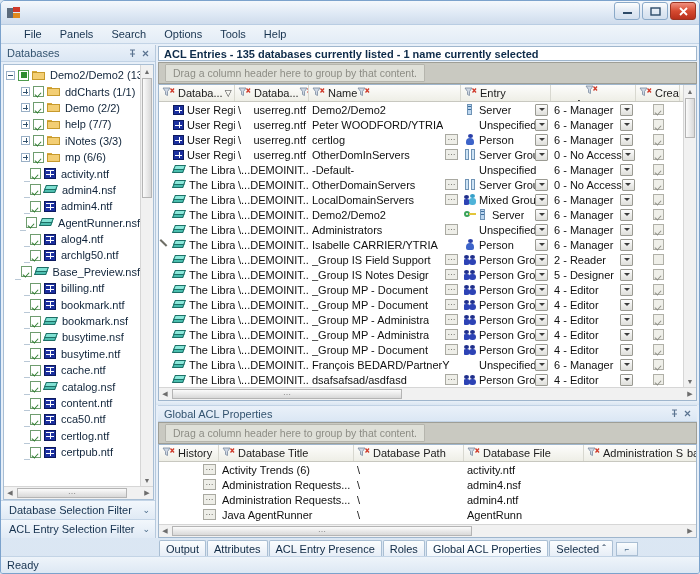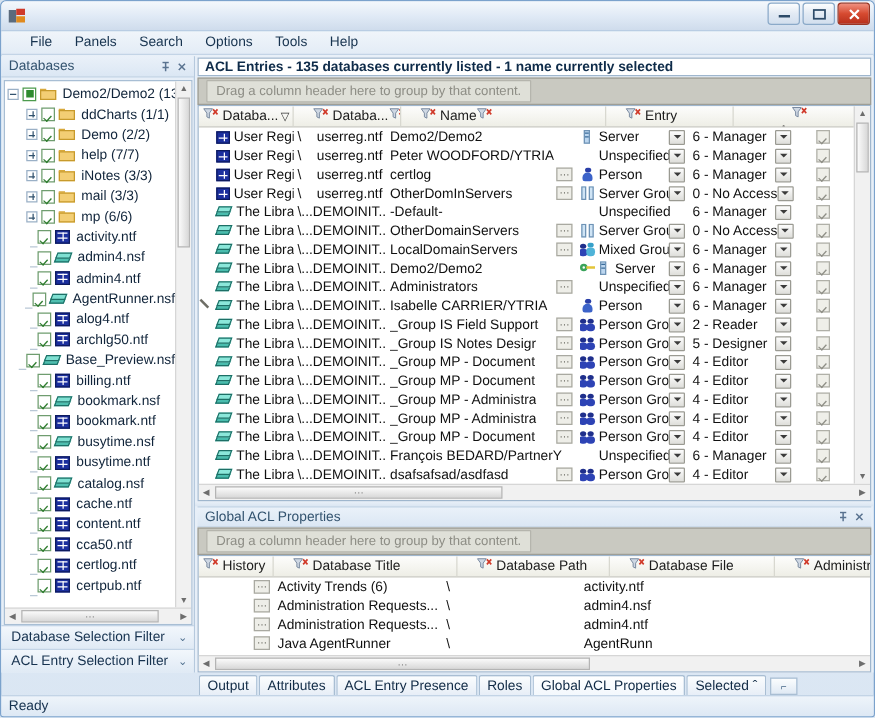--- a/index.html
+++ b/index.html
@@ -114,21 +114,21 @@
   }
   .gridpane{flex:1;display:flex;flex-direction:column;min-height:0;margin:0 2px;}
   .groupbox{
     height:22px;background:#c9c9c1;border:1px solid #9e9e96;display:flex;align-items:center;padding-left:6px;
   }
   .groupbox span{
     display:inline-block;background:#dfe0d8;border:1px solid #b5b5ad;color:#8d8d85;
     padding:2px 7px;font-size:10.5px;border-radius:1px;
   }
   .grid{flex:1;background:#fff;border:1px solid #9fb6cd;display:flex;flex-direction:column;min-height:0;position:relative;overflow:hidden;}
-  .ghead{display:flex;height:17px;background:linear-gradient(#fdfdfc,#eeeee6);border-bottom:1px solid #c8c8c0;flex:0 0 auto;gap:12px;}
+  .ghead{display:flex;height:17px;background:linear-gradient(#fdfdfc,#eeeee6);border-bottom:1px solid #c8c8c0;flex:0 0 auto;}
   .gcell{
     display:flex;align-items:center;border-right:1px solid #d8d8d0;padding:0 3px;
     font-size:11px;color:#1b1b1b;white-space:nowrap;overflow:hidden;flex:0 0 auto;
   }
   .fnl{flex:0 0 auto;margin-right:3px;}
   .grows{flex:1;overflow:hidden;position:relative;}
   .grow{display:flex;height:15px;align-items:center;white-space:nowrap;}
   .gc{display:flex;align-items:center;padding:0 3px;font-size:11px;color:#101010;overflow:hidden;flex:0 0 auto;height:15px;}
   .ddbtn{
     width:13px;height:12px;border:1px solid #9a9a92;border-radius:1px;
@@ -310,30 +310,20 @@
               <span class="tlabel">iNotes  (3/3)</span>
             </div>
             <div class="row">
               <span class="ind" style="width:15px"></span>
               <span class="exp plus"></span>
               <span class="cb on"></span>
               <span class="ic-fold">
                 <i></i>
                 <i></i>
               </span>
-              <span class="tlabel">mail  (3/3)</span>
-            </div>
-            <div class="row">
-              <span class="ind" style="width:15px"></span>
-              <span class="exp plus"></span>
-              <span class="cb on"></span>
-              <span class="ic-fold">
-                <i></i>
-                <i></i>
-              </span>
               <span class="tlabel">mp  (6/6)</span>
             </div>
             <div class="row">
               <span class="ind" style="width:15px"></span>
               <span class="lnk"></span>
               <span class="cb on"></span>
               <span class="ic-ntf"></span>
               <span class="tlabel">activity.ntf</span>
             </div>
             <div class="row">
@@ -391,66 +381,66 @@
               <span class="ind" style="width:15px"></span>
               <span class="lnk"></span>
               <span class="cb on"></span>
               <span class="ic-ntf"></span>
               <span class="tlabel">billing.ntf</span>
             </div>
             <div class="row">
               <span class="ind" style="width:15px"></span>
               <span class="lnk"></span>
               <span class="cb on"></span>
+              <span class="ic-ntf"></span>
+              <span class="tlabel">bookmark.ntf</span>
+            </div>
+            <div class="row">
+              <span class="ind" style="width:15px"></span>
+              <span class="lnk"></span>
+              <span class="cb on"></span>
               <span class="ic-nsf">
                 <i></i>
                 <i></i>
               </span>
               <span class="tlabel">bookmark.nsf</span>
             </div>
             <div class="row">
               <span class="ind" style="width:15px"></span>
               <span class="lnk"></span>
               <span class="cb on"></span>
-              <span class="ic-ntf"></span>
-              <span class="tlabel">bookmark.ntf</span>
-            </div>
-            <div class="row">
-              <span class="ind" style="width:15px"></span>
-              <span class="lnk"></span>
-              <span class="cb on"></span>
               <span class="ic-nsf">
                 <i></i>
                 <i></i>
               </span>
               <span class="tlabel">busytime.nsf</span>
             </div>
             <div class="row">
               <span class="ind" style="width:15px"></span>
               <span class="lnk"></span>
               <span class="cb on"></span>
               <span class="ic-ntf"></span>
               <span class="tlabel">busytime.ntf</span>
             </div>
             <div class="row">
               <span class="ind" style="width:15px"></span>
               <span class="lnk"></span>
               <span class="cb on"></span>
+              <span class="ic-ntf"></span>
+              <span class="tlabel">cache.ntf</span>
+            </div>
+            <div class="row">
+              <span class="ind" style="width:15px"></span>
+              <span class="lnk"></span>
+              <span class="cb on"></span>
               <span class="ic-nsf">
                 <i></i>
                 <i></i>
               </span>
               <span class="tlabel">catalog.nsf</span>
-            </div>
-            <div class="row">
-              <span class="ind" style="width:15px"></span>
-              <span class="lnk"></span>
-              <span class="cb on"></span>
-              <span class="ic-ntf"></span>
-              <span class="tlabel">cache.ntf</span>
             </div>
             <div class="row">
               <span class="ind" style="width:15px"></span>
               <span class="lnk"></span>
               <span class="cb on"></span>
               <span class="ic-ntf"></span>
               <span class="tlabel">content.ntf</span>
             </div>
             <div class="row">
               <span class="ind" style="width:15px"></span>

